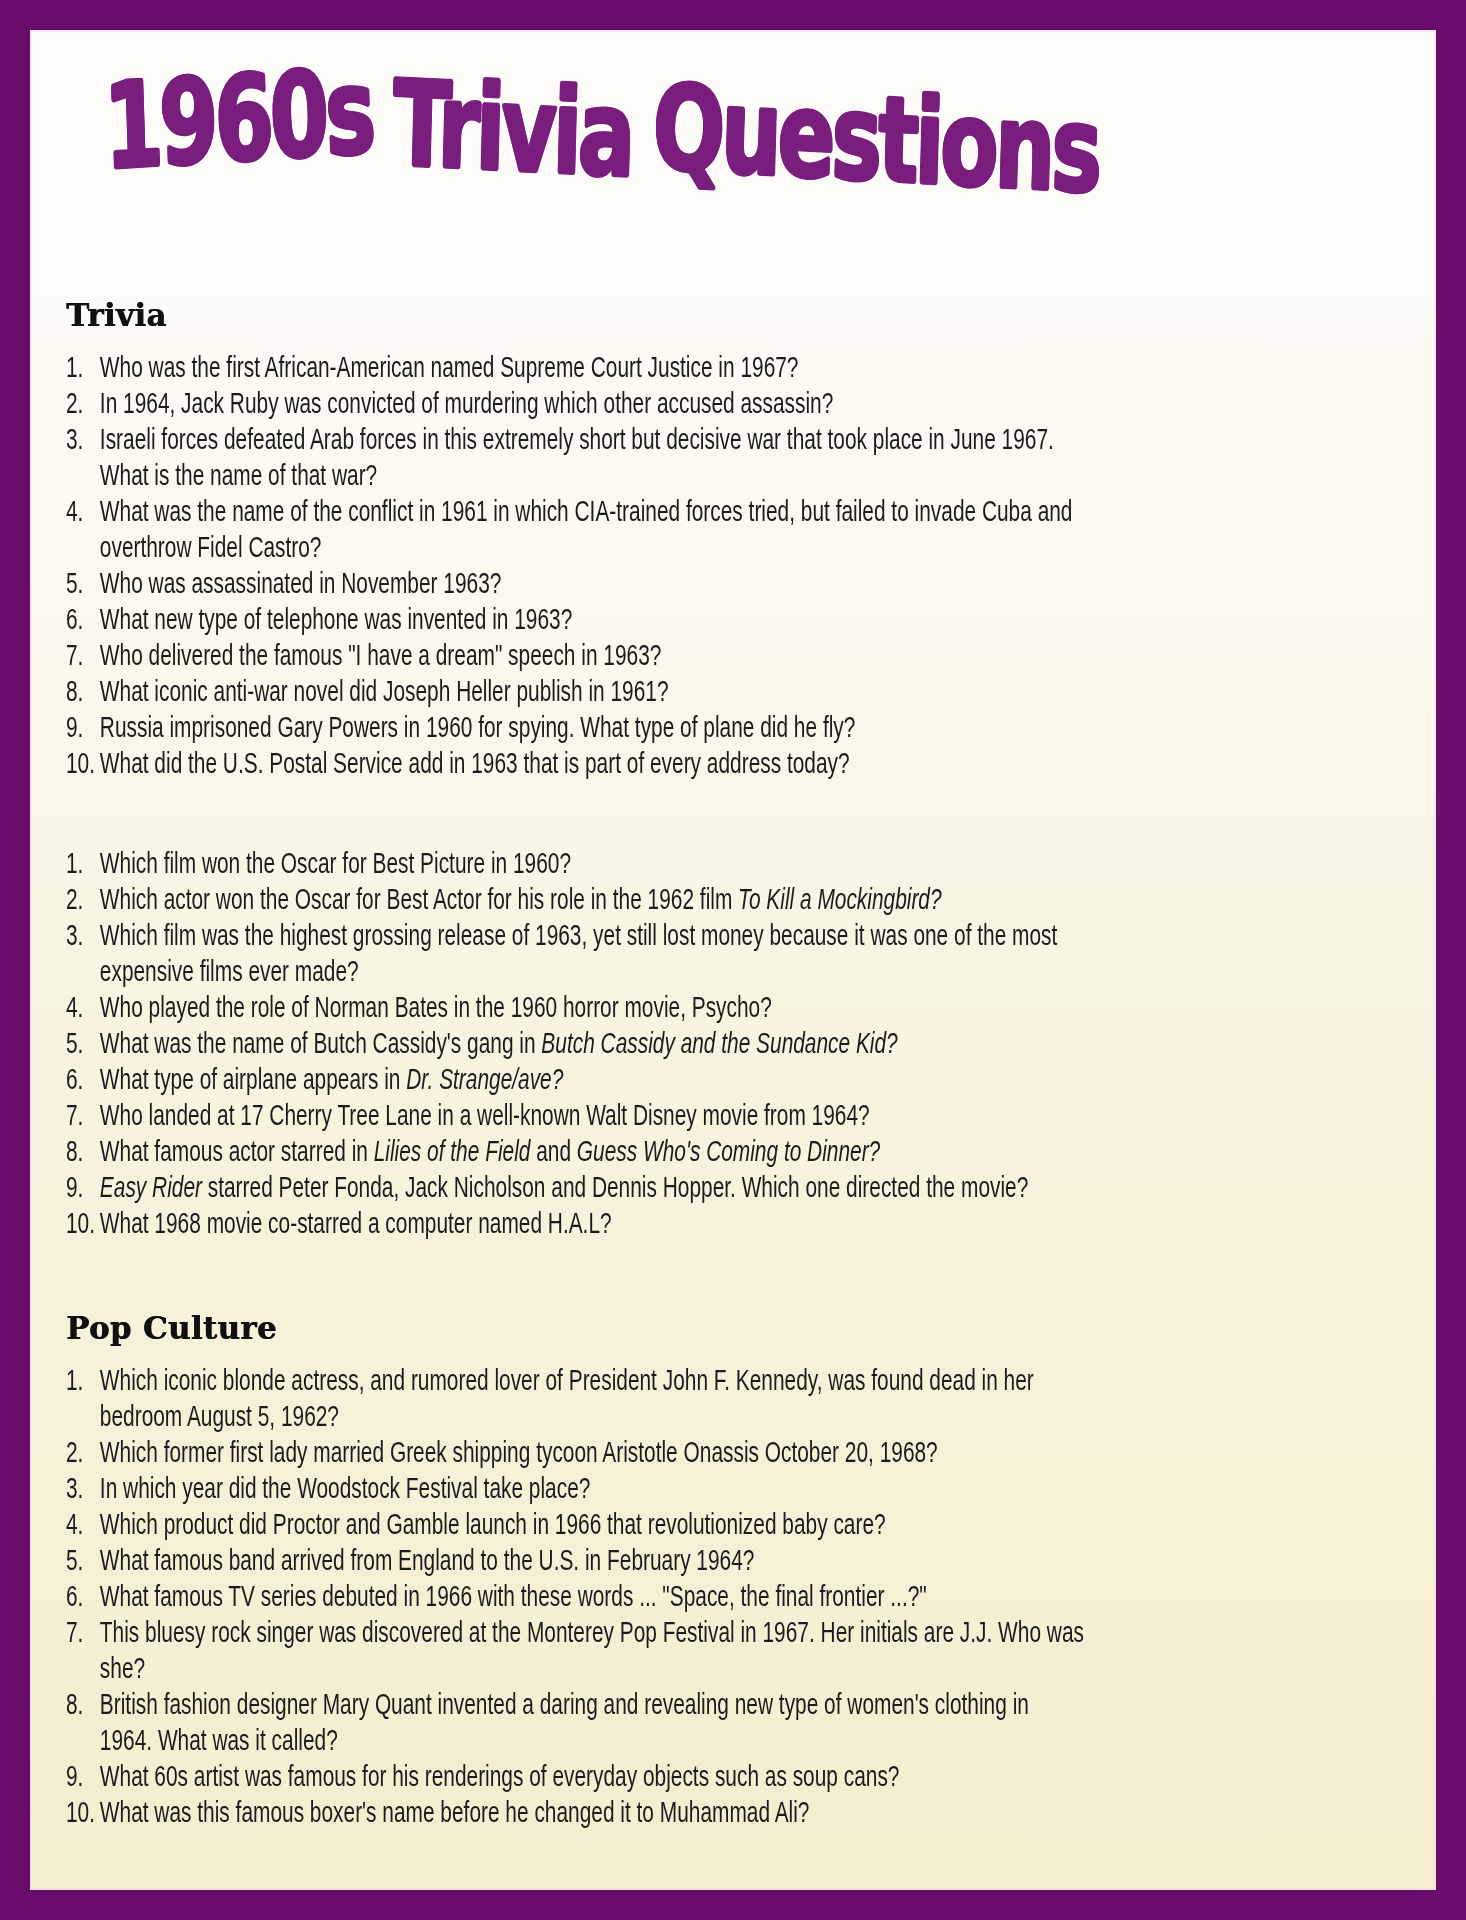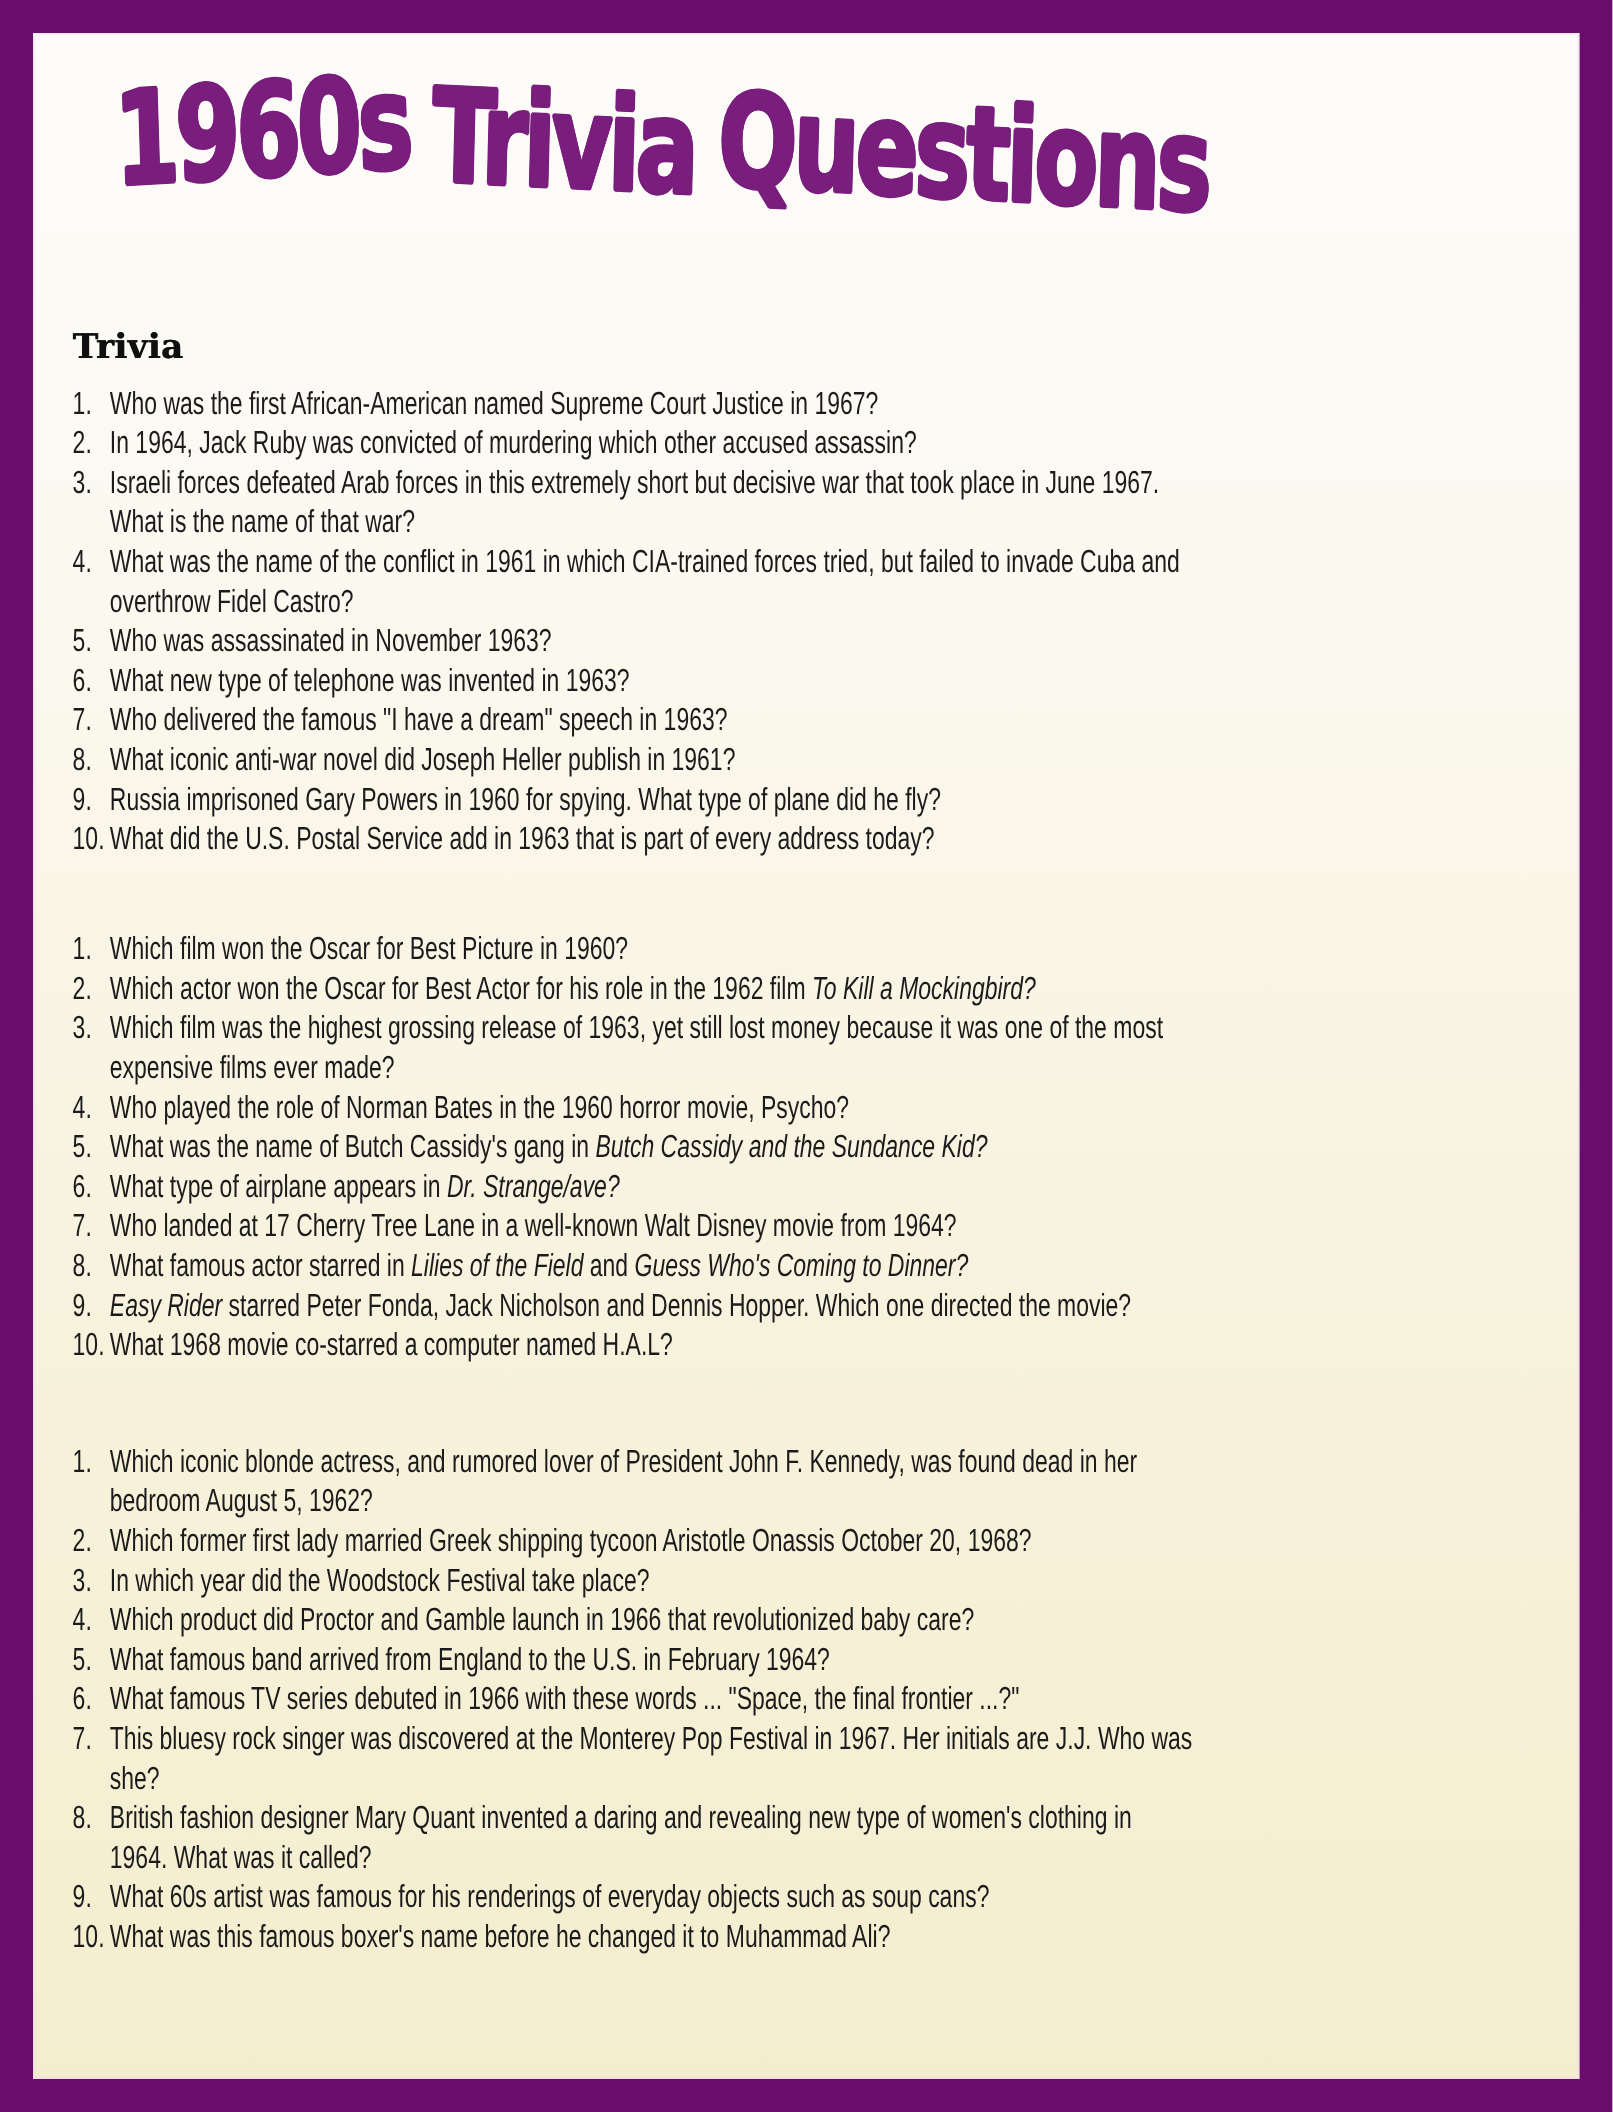--- a/index.html
+++ b/index.html
@@ -99,20 +99,21 @@
 What is the name of that war?</span></li><li><span>What was the name of the conflict in 1961 in which CIA-trained forces tried, but failed to invade Cuba and
 overthrow Fidel Castro?</span></li><li><span>Who was assassinated in November 1963?</span></li><li><span>What new type of telephone was invented in 1963?</span></li><li><span>Who delivered the famous "I have a dream" speech in 1963?</span></li><li><span>What iconic anti-war novel did Joseph Heller publish in 1961?</span></li><li><span>Russia imprisoned Gary Powers in 1960 for spying. What type of plane did he fly?</span></li><li><span>What did the U.S. Postal Service add in 1963 that is part of every address today?</span></li></ol>
     </section>
 
     <section class="qsec" id="section-movies">
       <ol class="qlist"><li><span>Which film won the Oscar for Best Picture in 1960?</span></li><li><span>Which actor won the Oscar for Best Actor for his role in the 1962 film </span><span class="it">To Kill a Mockingbird?</span></li><li><span>Which film was the highest grossing release of 1963, yet still lost money because it was one of the most
 expensive films ever made?</span></li><li><span>Who played the role of Norman Bates in the 1960 horror movie, Psycho?</span></li><li><span>What was the name of Butch Cassidy's gang in </span><span class="it">Butch Cassidy and the Sundance Kid?</span></li><li><span>What type of airplane appears in </span><span class="it">Dr. Strange/ave?</span></li><li><span>Who landed at 17 Cherry Tree Lane in a well-known Walt Disney movie from 1964?</span></li><li><span>What famous actor starred in </span><span class="it">Lilies of the Field</span><span> and </span><span class="it">Guess Who's Coming to Dinner?</span></li><li><span class="it">Easy Rider</span><span> starred Peter Fonda, Jack Nicholson and Dennis Hopper. Which one directed the movie?</span></li><li><span>What 1968 movie co-starred a computer named H.A.L?</span></li></ol>
     </section>
 
     <section class="qsec" id="section-pop-culture">
+      <h2 class="sec-heading">Pop Culture</h2>
       <ol class="qlist"><li><span>Which iconic blonde actress, and rumored lover of President John F. Kennedy, was found dead in her
 bedroom August 5, 1962?</span></li><li><span>Which former first lady married Greek shipping tycoon Aristotle Onassis October 20, 1968?</span></li><li><span>In which year did the Woodstock Festival take place?</span></li><li><span>Which product did Proctor and Gamble launch in 1966 that revolutionized baby care?</span></li><li><span>What famous band arrived from England to the U.S. in February 1964?</span></li><li><span>What famous TV series debuted in 1966 with these words ... "Space, the final frontier ...?"</span></li><li><span>This bluesy rock singer was discovered at the Monterey Pop Festival in 1967. Her initials are J.J. Who was
 she?</span></li><li><span>British fashion designer Mary Quant invented a daring and revealing new type of women's clothing in
 1964. What was it called?</span></li><li><span>What 60s artist was famous for his renderings of everyday objects such as soup cans?</span></li><li><span>What was this famous boxer's name before he changed it to Muhammad Ali?</span></li></ol>
     </section>
 
   </div>
 </div>
 
 </body></html>

